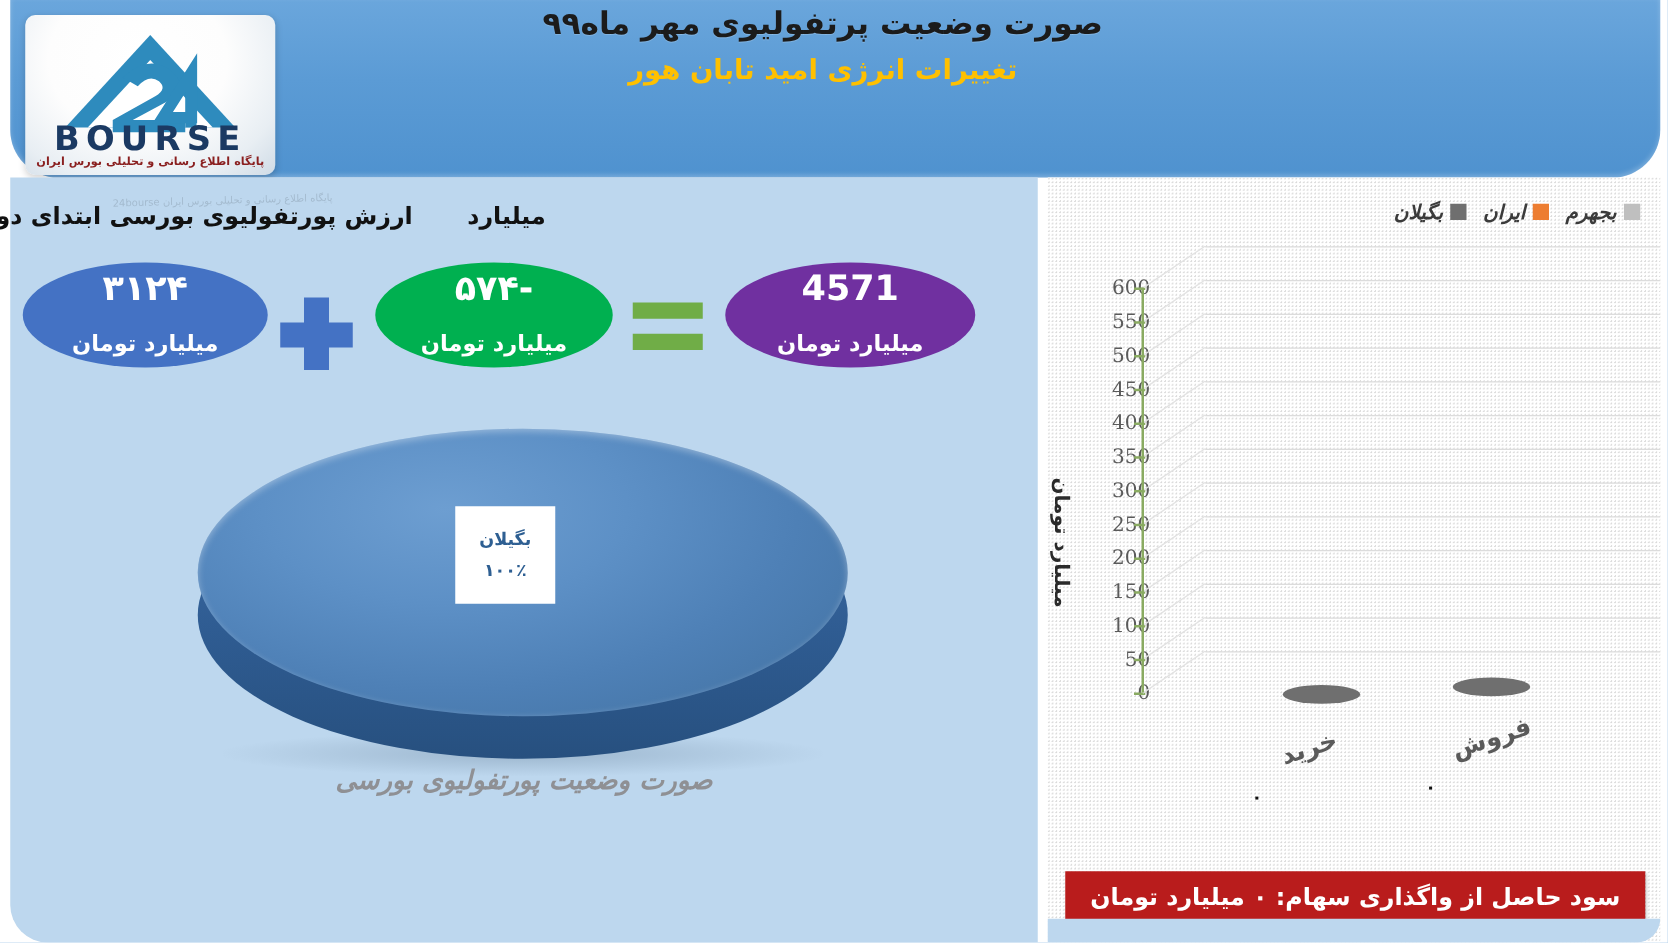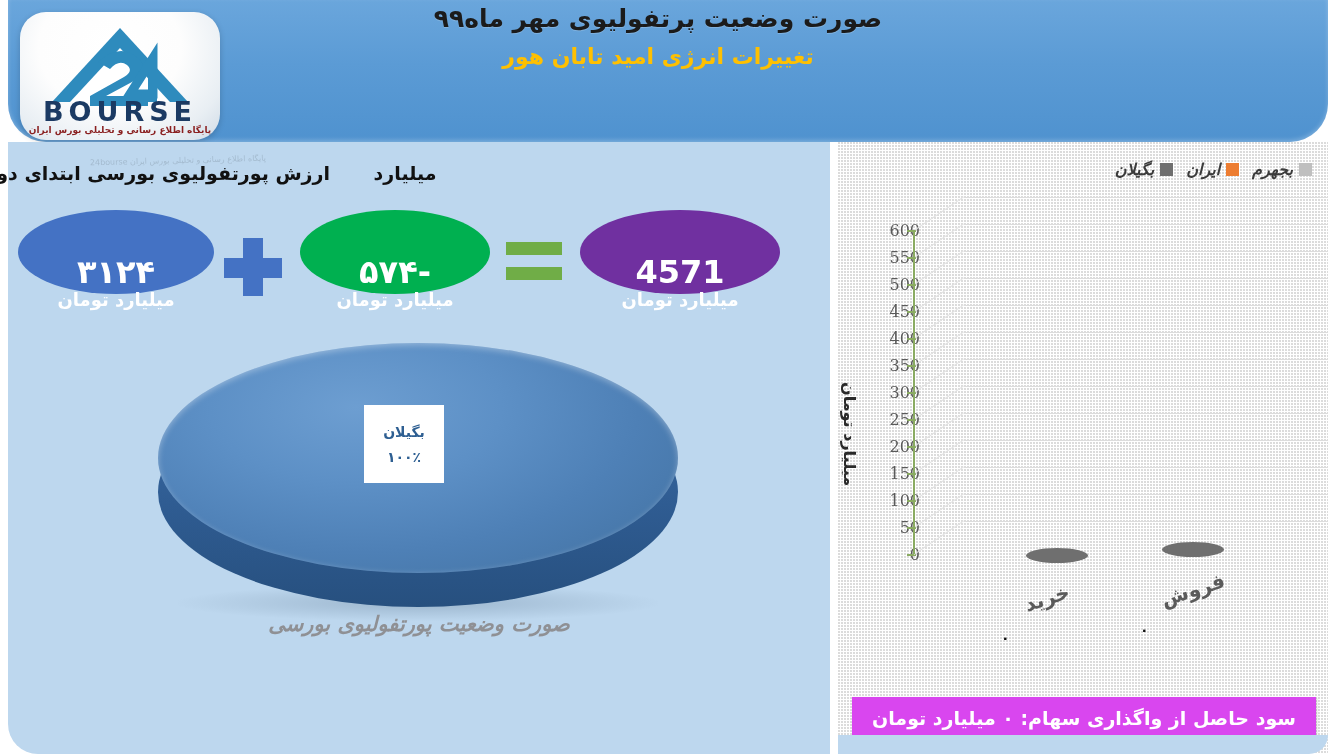--- a/index.html
+++ b/index.html
@@ -27,21 +27,21 @@
   .header-sub{
     position:absolute;right:170px;top:42px;width:1000px;
     text-align:center;color:#ffc000;font-weight:bold;font-size:22px;
     line-height:30px;
   }
 
   
   .logo{
     position:absolute;left:20px;top:12px;width:200px;height:128px;
     background:radial-gradient(ellipse at 45% 28%,#ffffff 0%,#fdfdfd 46%,#e8eef3 78%,#cfdbe6 100%);
-    border-radius:26px;
+    border-radius:8px;
     box-shadow:0 2px 6px rgba(0,0,0,.18);
     overflow:hidden;
   }
   .logo-mark{position:absolute;left:0;top:6px;width:200px;height:88px;}
   .logo-word{
     position:absolute;left:0;top:86px;width:200px;text-align:center;
     font-family:"DejaVu Sans","Liberation Sans",sans-serif;
     font-weight:bold;font-size:27px;letter-spacing:5px;color:#1b3a63;
     line-height:1;
   }
@@ -69,21 +69,21 @@
     white-space:nowrap;
   }
 
   .bubble{
     position:absolute;border-radius:50%;
     display:flex;flex-direction:column;align-items:center;justify-content:space-between;
     color:#fff;font-weight:bold;
     padding:6px 0 8px;
     box-sizing:border-box;
   }
-  .bubble .v{font-size:32px;line-height:1.1;margin-top:39px;}
+  .bubble .v{font-size:28px;line-height:1.1;}
   .bubble .u{font-size:18px;line-height:1.1;}
 
   .op-plus,.op-eq{position:absolute;}
   .op-plus .h,.op-plus .v{position:absolute;background:#4472c4;}
   .op-eq .b{position:absolute;background:#70ad47;height:13px;width:56px;left:0;}
 
   
   .pie-wrap{position:absolute;left:110px;top:195px;width:600px;height:330px;}
   .pie-side{
     position:absolute;left:40px;top:40px;width:520px;height:230px;
@@ -150,21 +150,21 @@
     background:#6f6f6f;
   }
   .xlabel{
     position:absolute;font-weight:bold;font-size:20px;color:#5a5a5a;
     transform:rotate(-18deg);white-space:nowrap;
   }
   .xval{position:absolute;font-size:14px;color:#111;font-weight:bold;}
 
   .profit-bar{
     position:absolute;left:852px;top:697px;width:464px;height:42px;
-    background:#d946ef;
+    background:#b91c1c;
     display:flex;align-items:center;justify-content:center;
     color:#ffffff;font-weight:bold;font-size:19px;
     box-shadow:1px 1px 2px rgba(0,0,0,.18);
   }
   .footer-strip{
     position:absolute;left:838px;top:735px;width:490px;height:19px;
     background:#bdd7ee;border-radius:0 0 22px 0;
   }
 </style>
 </head>

